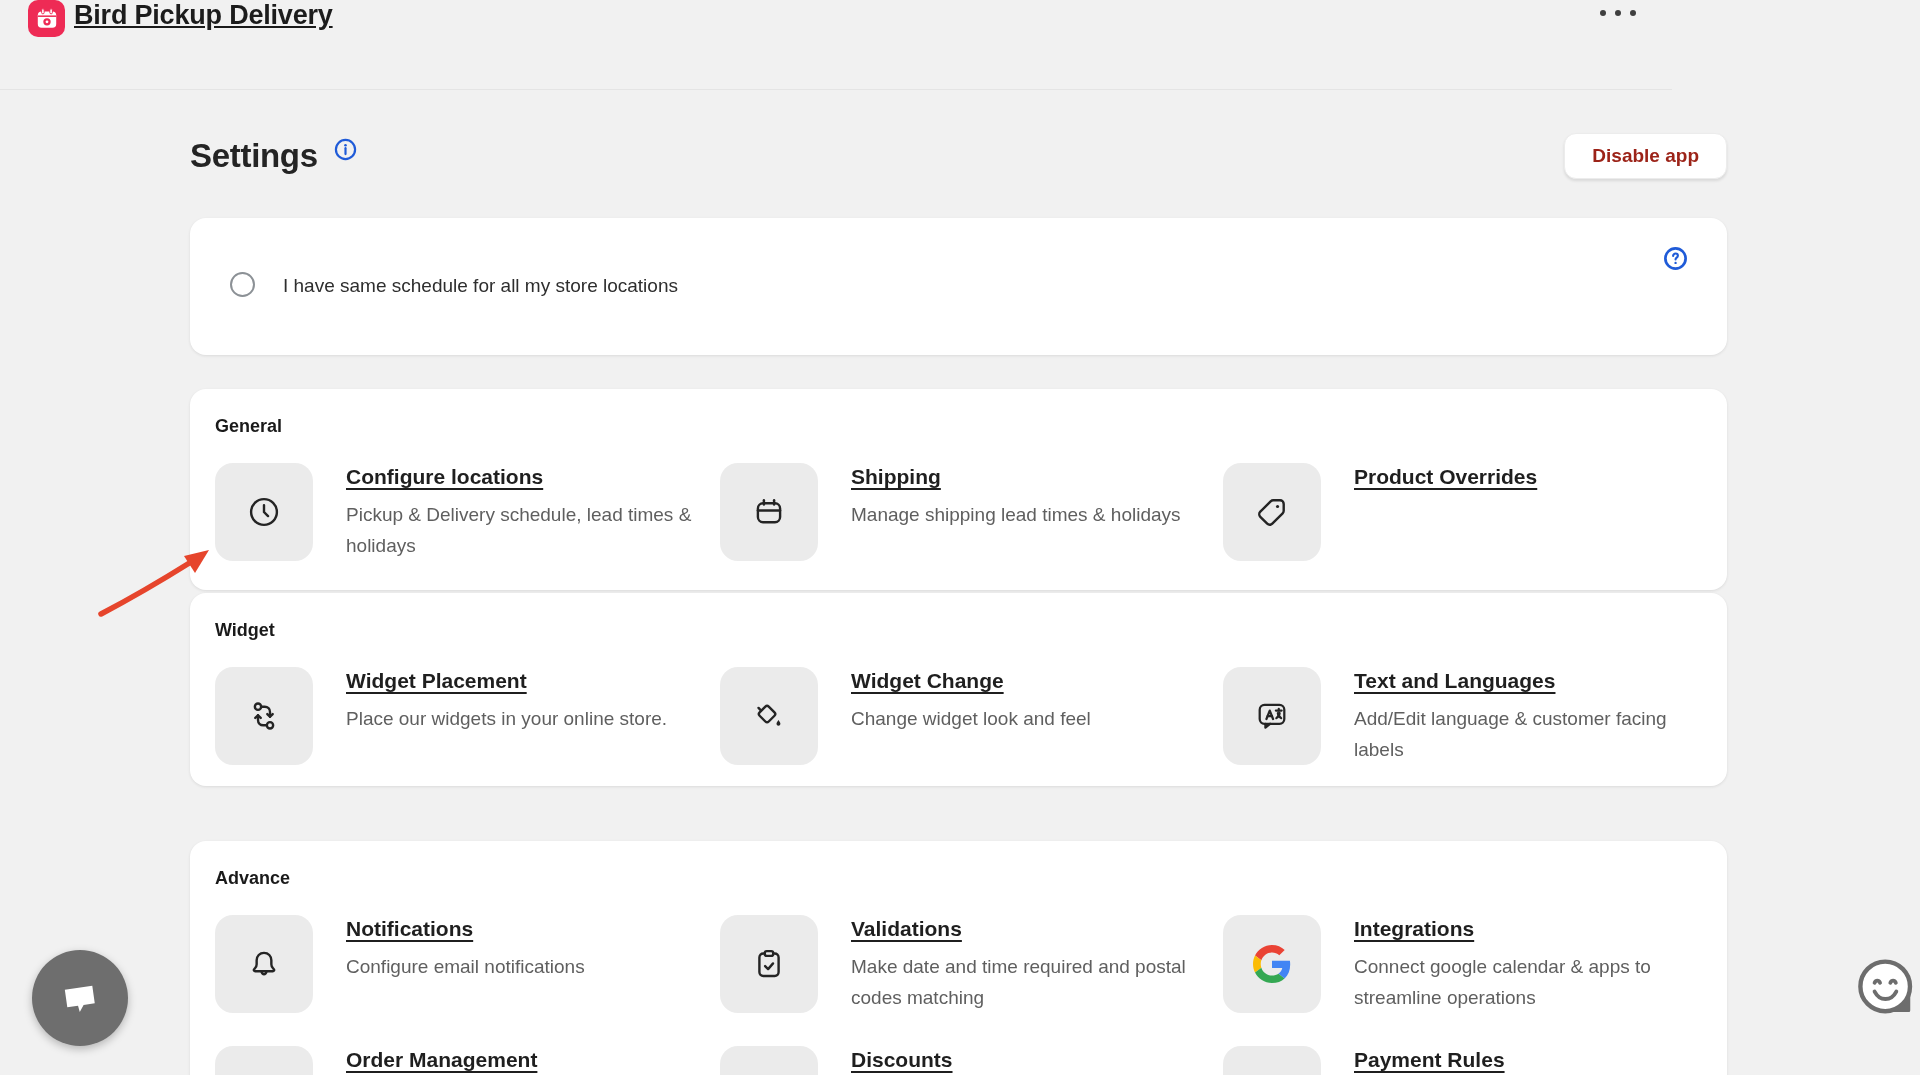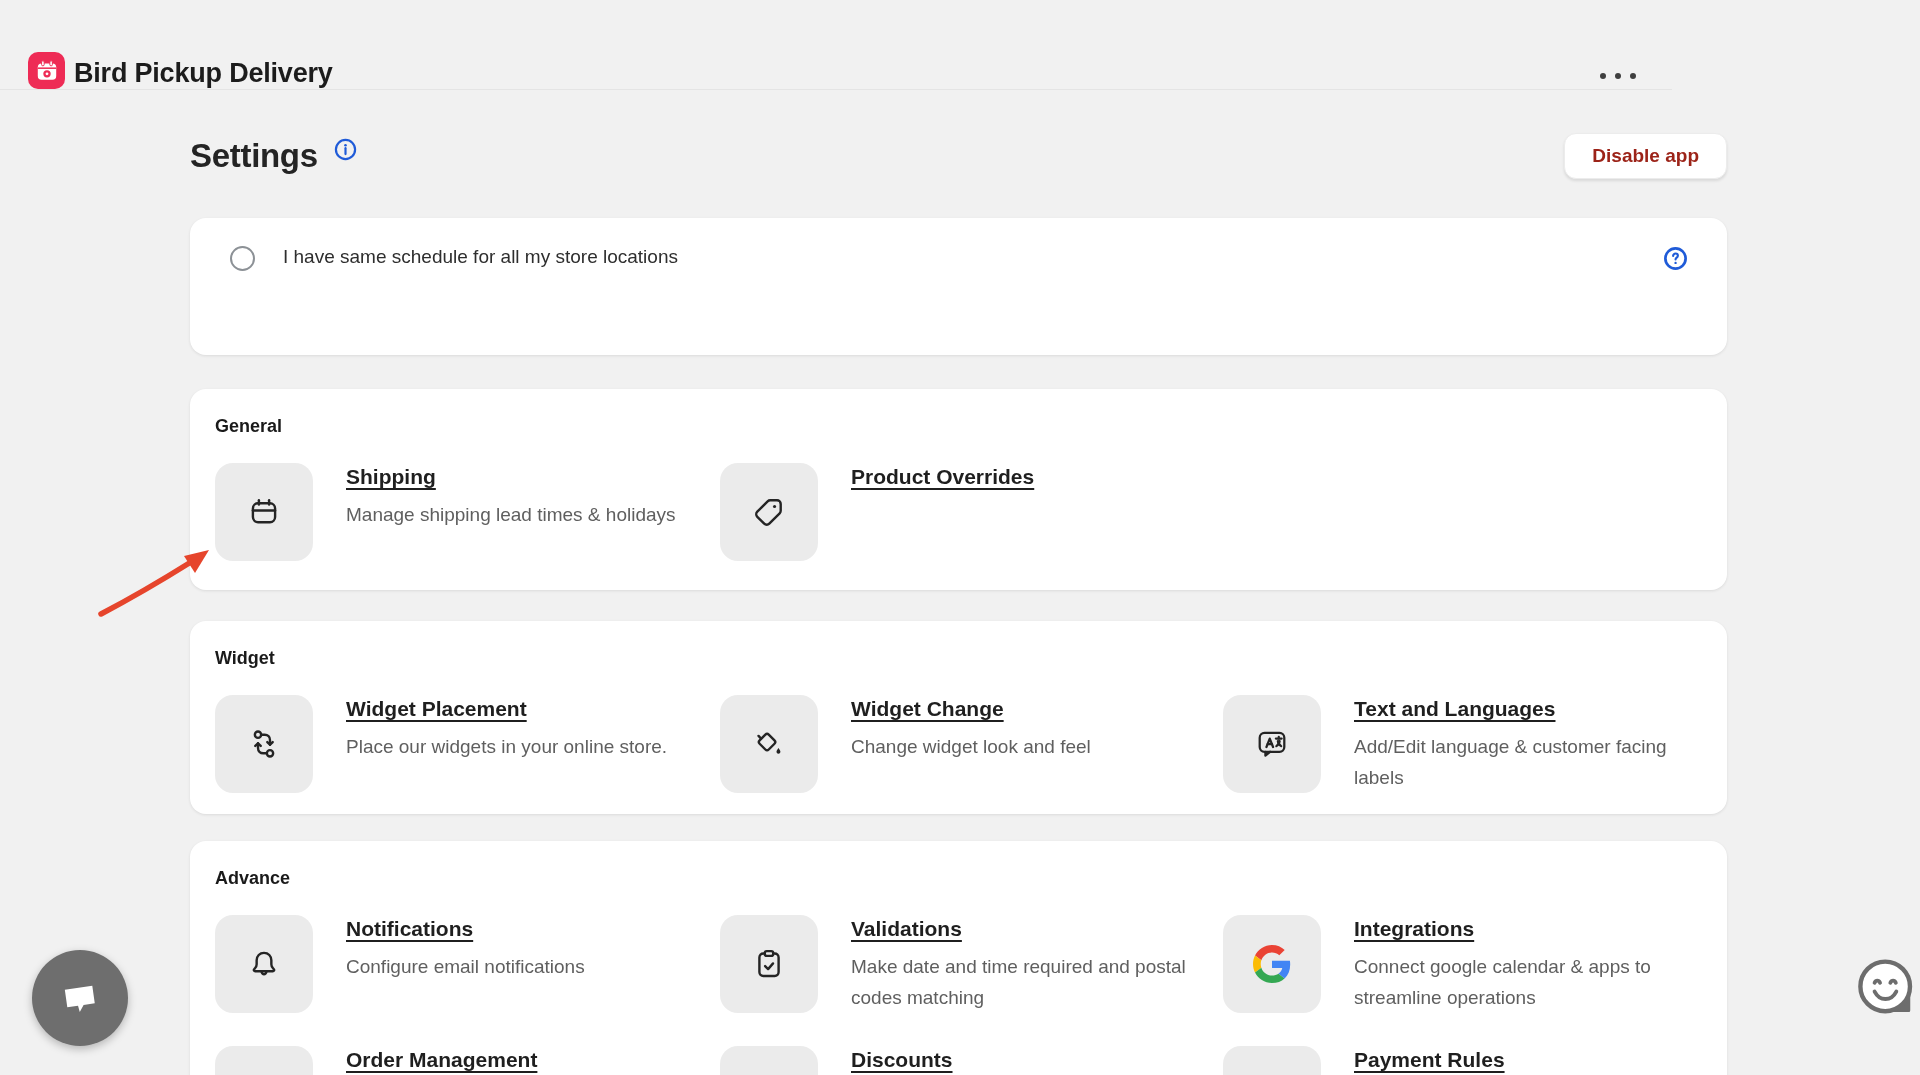--- a/index.html
+++ b/index.html
@@ -7,21 +7,21 @@
     width:1920px; height:1075px; overflow:hidden;
     background:#f1f1f1;
     font-family:"Liberation Sans", sans-serif;
     color:#1a1a1a;
     position:relative;
   }
   
   .header {
     position:absolute; left:0; top:0; width:1672px; height:90px;
     background:#f1f1f1; border-bottom:1px solid #e4e4e4;
-    display:flex; align-items:flex-end; padding:0 28px;
+    display:flex; align-items:flex-start; padding:0 28px;text-decoration:underline;
   }
   .app-logo {
     width:37px; height:37px; border-radius:10px; background:#ee2b55;
     display:flex; align-items:center; justify-content:center; flex:0 0 auto;
   }
   .app-title { font-size:27px; font-weight:bold; color:#1c1c1c; margin-left:9px; letter-spacing:-0.2px; }
   .menu-dots { margin-left:auto; display:flex; gap:9px; padding:10px 8px; cursor:pointer; }
   .menu-dots span { width:6px; height:6px; border-radius:50%; background:#3f3f3f; display:block; }
 
   
@@ -34,31 +34,31 @@
     box-shadow:0 2px 3px rgba(0,0,0,0.10); cursor:pointer;
     font-family:"Liberation Sans", sans-serif;
   }
 
   
   .card {
     position:absolute; left:190px; width:1537px; background:#ffffff;
     border-radius:16px; box-shadow:0 1px 3px rgba(26,26,26,0.10);
   }
   .card-radios { top:218px; height:137px; padding:28px 34px 0 40px; }
-  .radio-row { display:flex; align-items:flex-start; height:30px; margin-bottom:15px; cursor:pointer; }
+  .radio-row { display:flex; align-items:flex-end; height:30px; margin-bottom:15px; cursor:pointer;margin-top:21px; }
   .radio {
     width:25px; height:25px; border-radius:50%; background:#ffffff;
     border:2px solid #8c9196; flex:0 0 auto;
   }
   .radio.selected { border:8.5px solid #1a1a1a; }
   .radio-label { margin-left:28px; font-size:19px; color:#2e2e2e; }
   .help-ic { position:absolute; right:38px; top:27px; cursor:pointer; }
 
   .card-general { top:389px; height:201px; }
-  .card-widget  { top:621px; height:193px; }
+  .card-widget  { top:593px; height:193px; }
   .card-advance { top:841px; height:430px; }
   .card-inner { padding:27px 25px 0 25px; }
   .sec-heading { font-size:18px; font-weight:bold; color:#1a1a1a; }
   .items-grid {
     margin-top:26px; display:grid;
     grid-template-columns:505px 503px 1fr; grid-row-gap:33px;
   }
   .s-item { display:flex; align-items:flex-start; }
   .tile {
     width:98px; height:98px; border-radius:18px; background:#ebebeb;
@@ -129,20 +129,32 @@
   </span>
 </div>
 
 <div class="card card-general">
   <div class="card-inner">
     <div class="sec-heading">General</div>
     <div class="items-grid">
       <div class="s-item">
         <div class="tile">
           <svg width="36" height="36" viewBox="0 0 24 24" fill="none" stroke="#242424" stroke-width="1.6" stroke-linecap="round">
+            <circle cx="12" cy="12" r="8.6"></circle>
+            <path d="M12 7.4V12l2.7 2.7"></path>
+          </svg>
+        </div>
+        <div class="s-text">
+          <span class="s-title">Configure locations</span>
+          <div class="s-desc">Pickup &amp; Delivery schedule, lead times &amp; holidays</div>
+        </div>
+      </div>
+      <div class="s-item">
+        <div class="tile">
+          <svg width="36" height="36" viewBox="0 0 24 24" fill="none" stroke="#242424" stroke-width="1.6" stroke-linecap="round">
             <rect x="4.6" y="6.2" width="14.8" height="12.6" rx="3.4"></rect>
             <line x1="4.6" y1="11" x2="19.4" y2="11"></line>
             <line x1="8.6" y1="4.2" x2="8.6" y2="7"></line>
             <line x1="15.4" y1="4.2" x2="15.4" y2="7"></line>
           </svg>
         </div>
         <div class="s-text">
           <span class="s-title">Shipping</span>
           <div class="s-desc">Manage shipping lead times &amp; holidays</div>
         </div>

